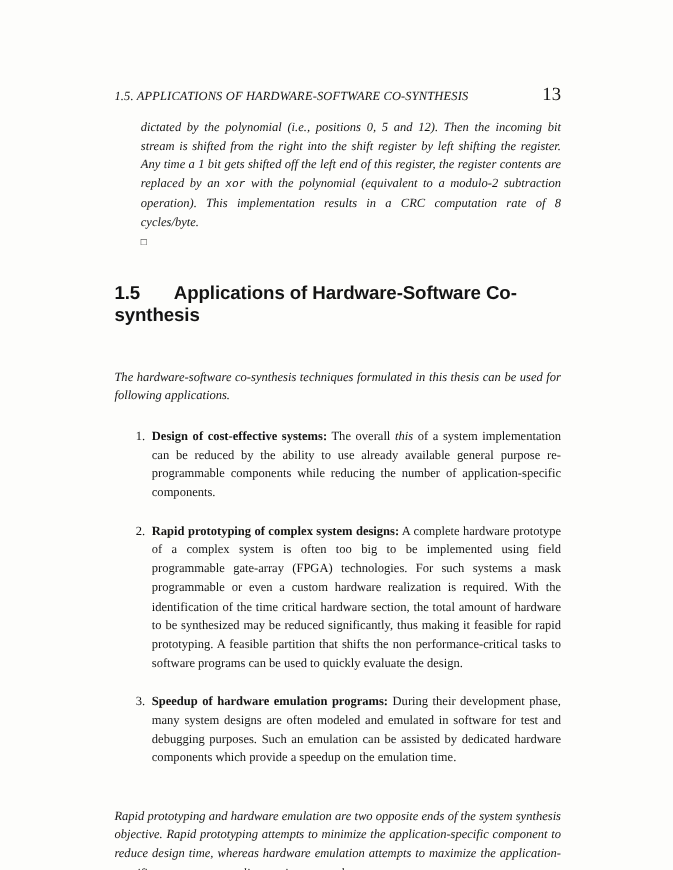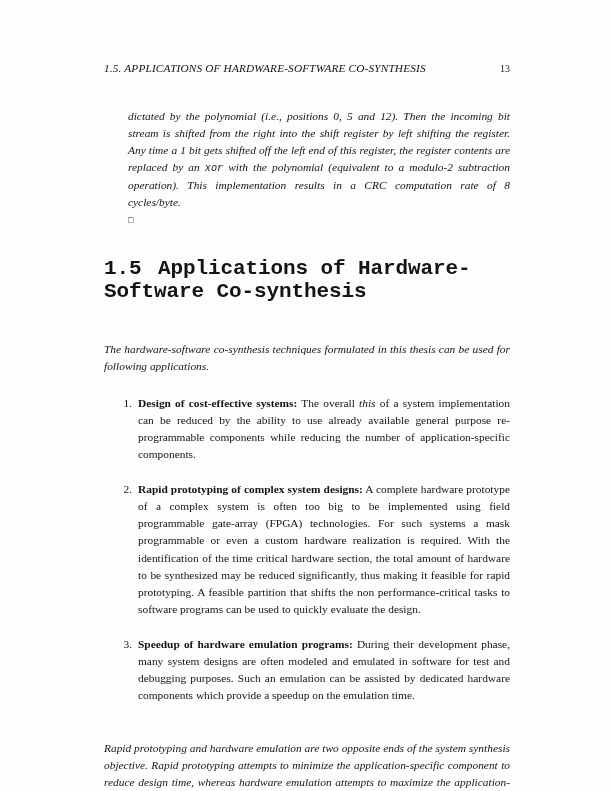--- a/index.html
+++ b/index.html
@@ -18,35 +18,35 @@
   .page {
     position: absolute;
     left: 0; top: 0;
     width: 612px;
     height: 791px;
     background: #fdfdfb;
   }
   .header {
     position: absolute;
     left: 104px;
-    top: 62px;
+    top: 76px;
     width: 406px;
     display: flex;
     align-items: baseline;
     justify-content: space-between;
   }
   .header-title {
     font-family: "Liberation Serif", serif;
     font-style: italic;
     font-size: 11.3px;
     letter-spacing: 0.15px;
     white-space: nowrap;
   }
   .header-page {
-    font-size: 10px;
+    font-size: 17px;
     font-family: "Liberation Serif", serif;
   }
   .content {
     position: absolute;
     left: 104px;
     top: 108px;
     width: 406px;
   }
   .para {
     font-size: 11.4px;
@@ -61,23 +61,23 @@
   }
   .qed {
     font-size: 9px;
     margin-left: 24px;
     margin-top: 2px;
     line-height: 12px;
   }
   .section-heading {
     margin-top: 31px;
     margin-bottom: 4px;
-    font-size: 21px;
+    font-size: 17px;
     font-weight: bold;
-    font-family: Liberation Mono, monospace;
+    font-family: Liberation Sans, sans-serif;
     letter-spacing: -0.1px;
   }
   .section-heading .num {
     display: inline-block;
     width: 54px;
   }
   .intro {
     margin-top: 38px;
   }
   ol.list {

